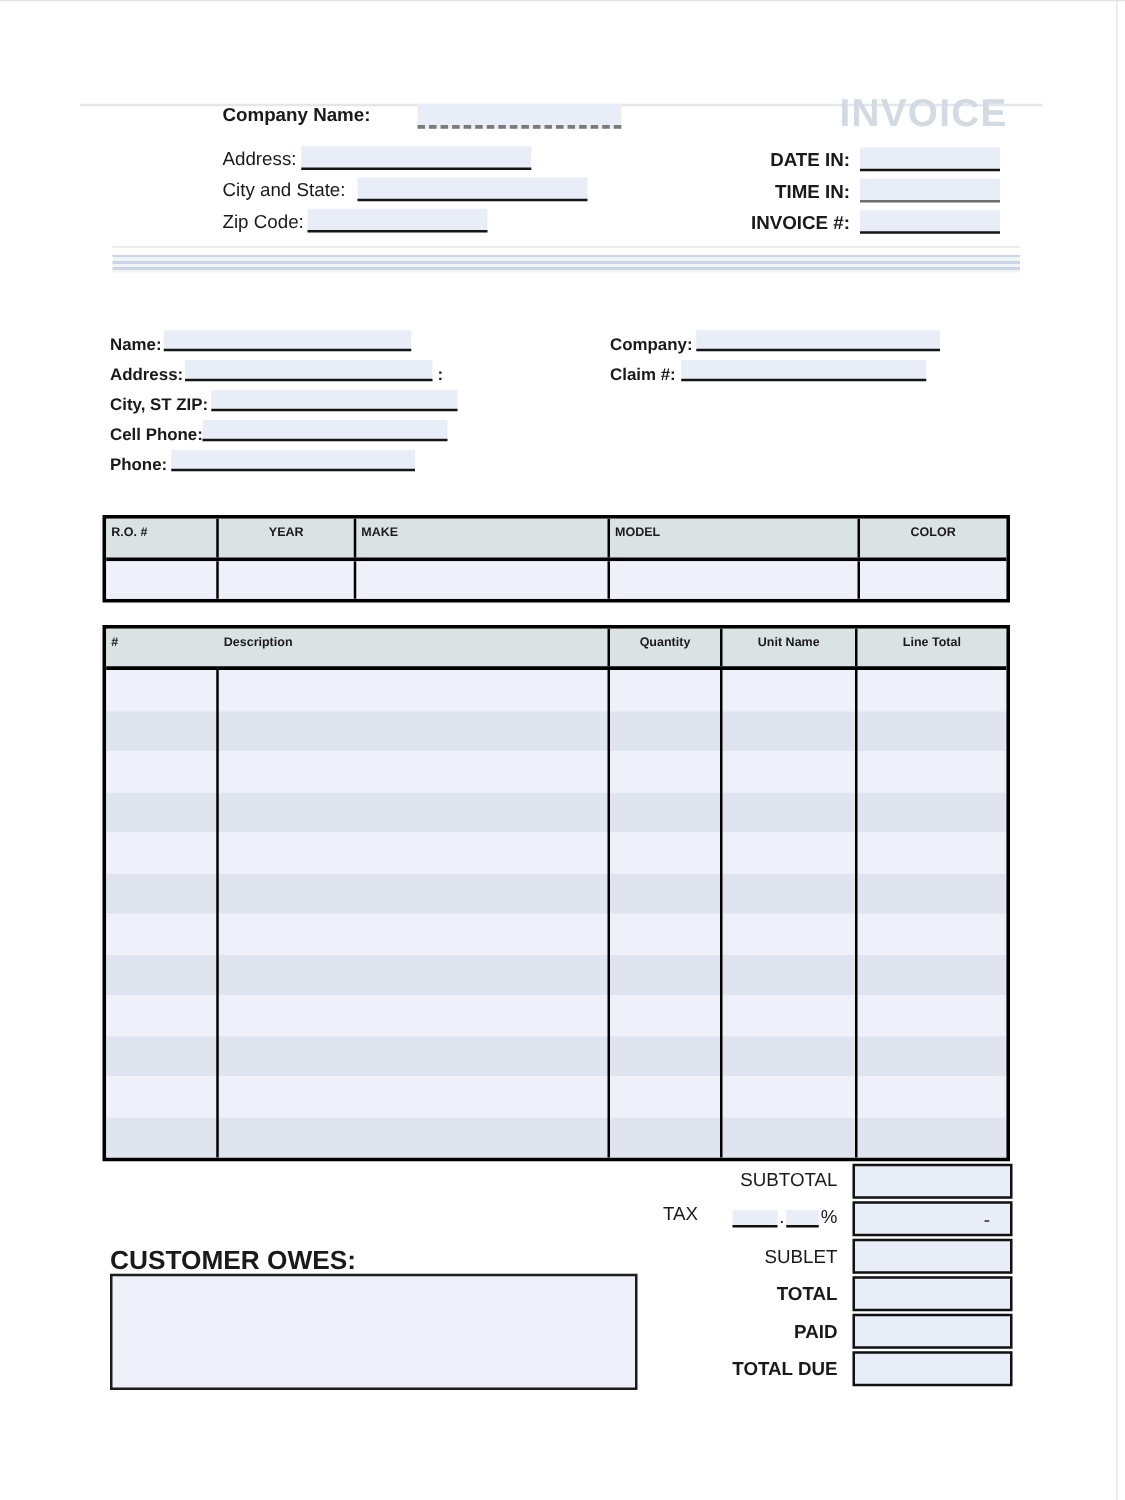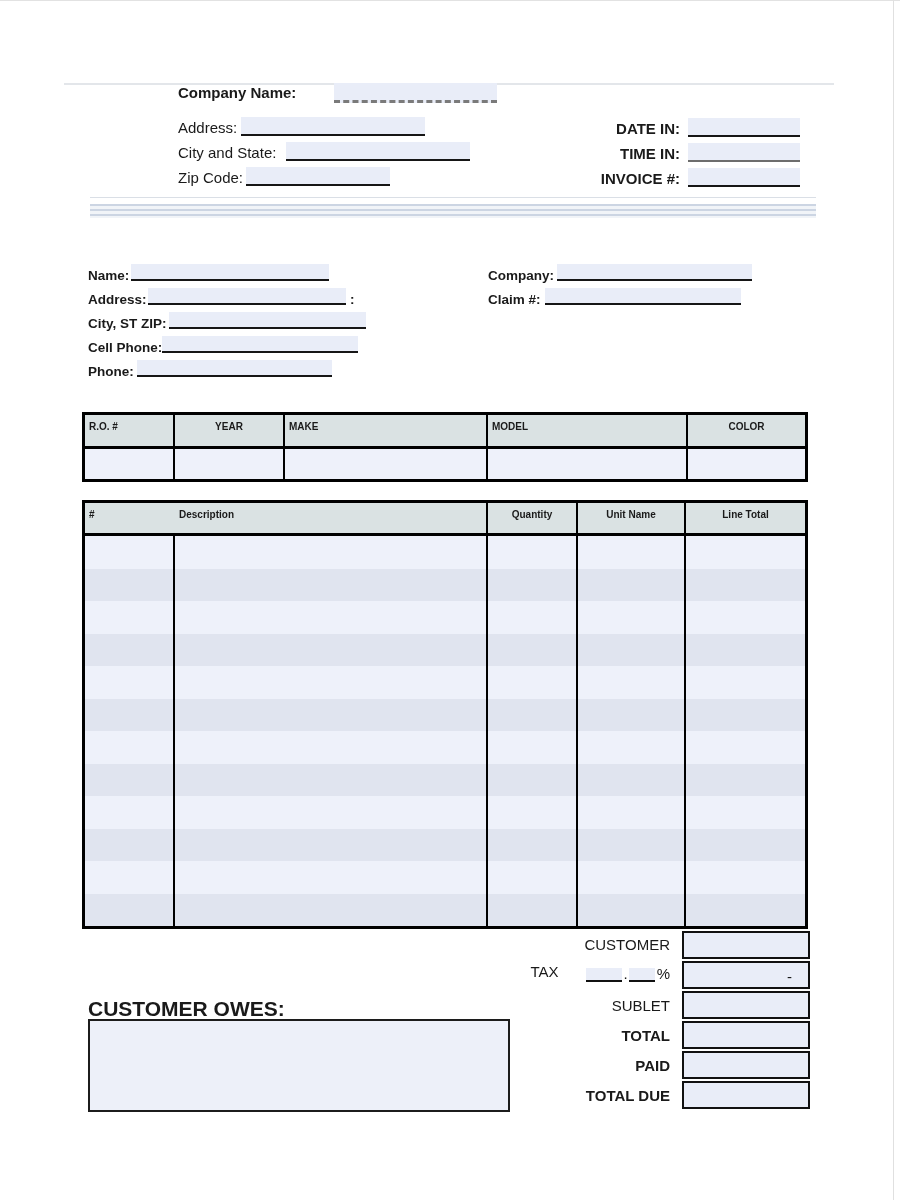--- a/index.html
+++ b/index.html
@@ -97,20 +97,21 @@
 </head>
 <body>
 
 <div class="page">
   <div class="edge-top"></div>
   <div class="edge-right"></div>
 
   <div class="abs header-rule"></div>
   <div class="abs company-label lbl">Company Name:</div>
   <div class="abs company-field"></div>
+  <div class="abs watermark">INVOICE</div>
 
   <div class="abs addr-label hrow-label lbl">Address:</div>
   <div class="abs addr-field field"></div>
   <div class="abs citystate-label hrow-label lbl">City and State:</div>
   <div class="abs citystate-field field"></div>
   <div class="abs zip-label hrow-label lbl">Zip Code:</div>
   <div class="abs zip-field field"></div>
 
   <div class="abs rh-label datein-label lbl">DATE IN:</div>
   <div class="abs rh-field datein-field field"></div>
@@ -180,21 +181,21 @@
           <div class="irow"></div>
           <div class="irow"></div>
         </div>
       <div class="vline vl1"></div>
       <div class="vline vl2"></div>
       <div class="vline vl3"></div>
       <div class="vline vl4"></div>
     </div>
   </div>
 
-  <div class="abs sum-label subtotal-label lbl">CUSTOMER</div>
+  <div class="abs sum-label subtotal-label lbl">SUBTOTAL</div>
   <div class="abs sum-box subtotal-box"></div>
 
   <div class="abs tax-row">
     <span class="tax-word">TAX</span>
     <span class="mini-field mini1"></span>
     <span class="tax-dot">.</span>
     <span class="mini-field mini2"></span>
     <span class="tax-pct">%</span>
   </div>
   <div class="abs sum-box tax-box">-</div>

